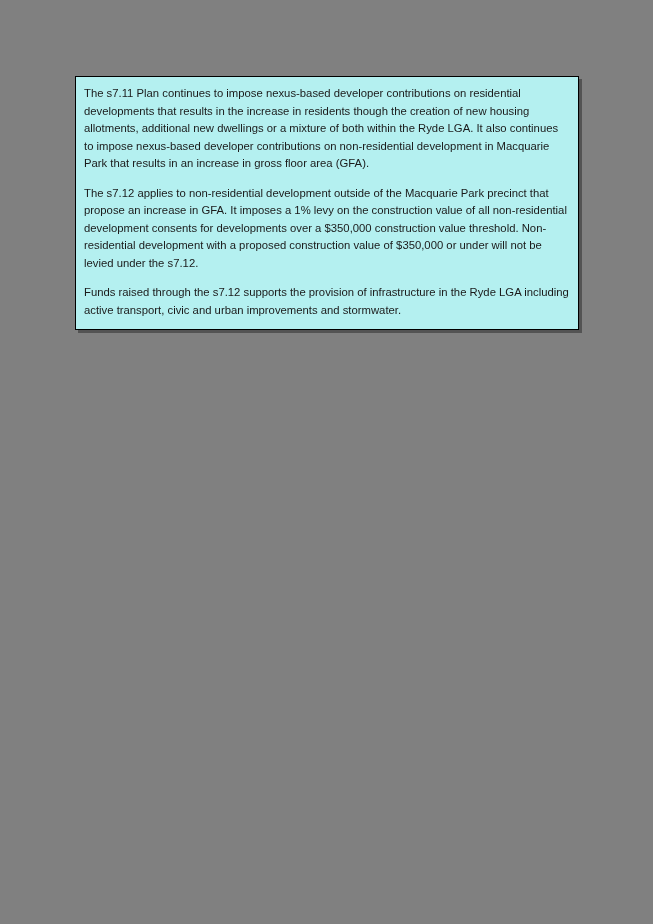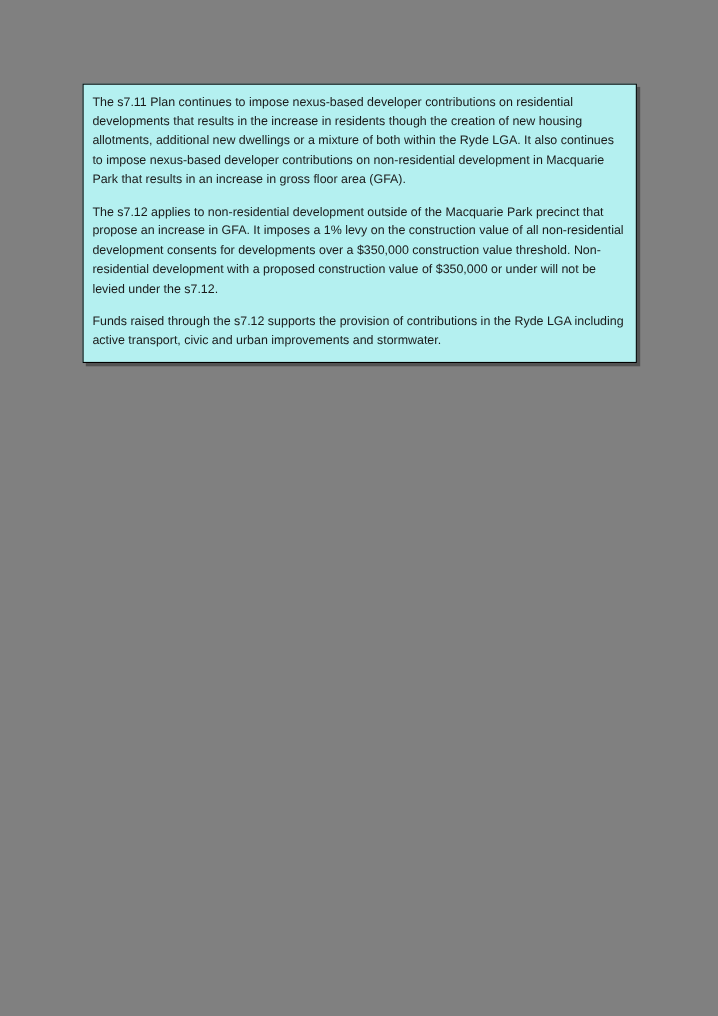--- a/index.html
+++ b/index.html
@@ -50,21 +50,21 @@
   }
 </style>
 </head>
 <body>
 
 <div class="page">
 
   <div class="callout-box">
     <p>The s7.11 Plan continues to impose nexus-based developer contributions on residential developments that results in the increase in residents though the creation of new housing allotments, additional new dwellings or a mixture of both within the Ryde LGA. It also continues to impose nexus-based developer contributions on non-residential development in Macquarie Park that results in an increase in gross floor area (GFA).</p>
     <p>The s7.12 applies to non-residential development outside of the Macquarie Park precinct that propose an increase in GFA. It imposes a 1% levy on the construction value of all non-residential development consents for developments over a $350,000 construction value threshold.  Non-residential development with a proposed construction value of $350,000 or under will not be levied under the s7.12.</p>
-    <p>Funds raised through the s7.12 supports the provision of contributions in the Ryde LGA including active transport, civic and urban improvements and stormwater.</p>
+    <p>Funds raised through the s7.12 supports the provision of infrastructure in the Ryde LGA including active transport, civic and urban improvements and stormwater.</p>
   </div>
 
   <div class="footer">
     
     
     
     
   </div>
 
 </div>

